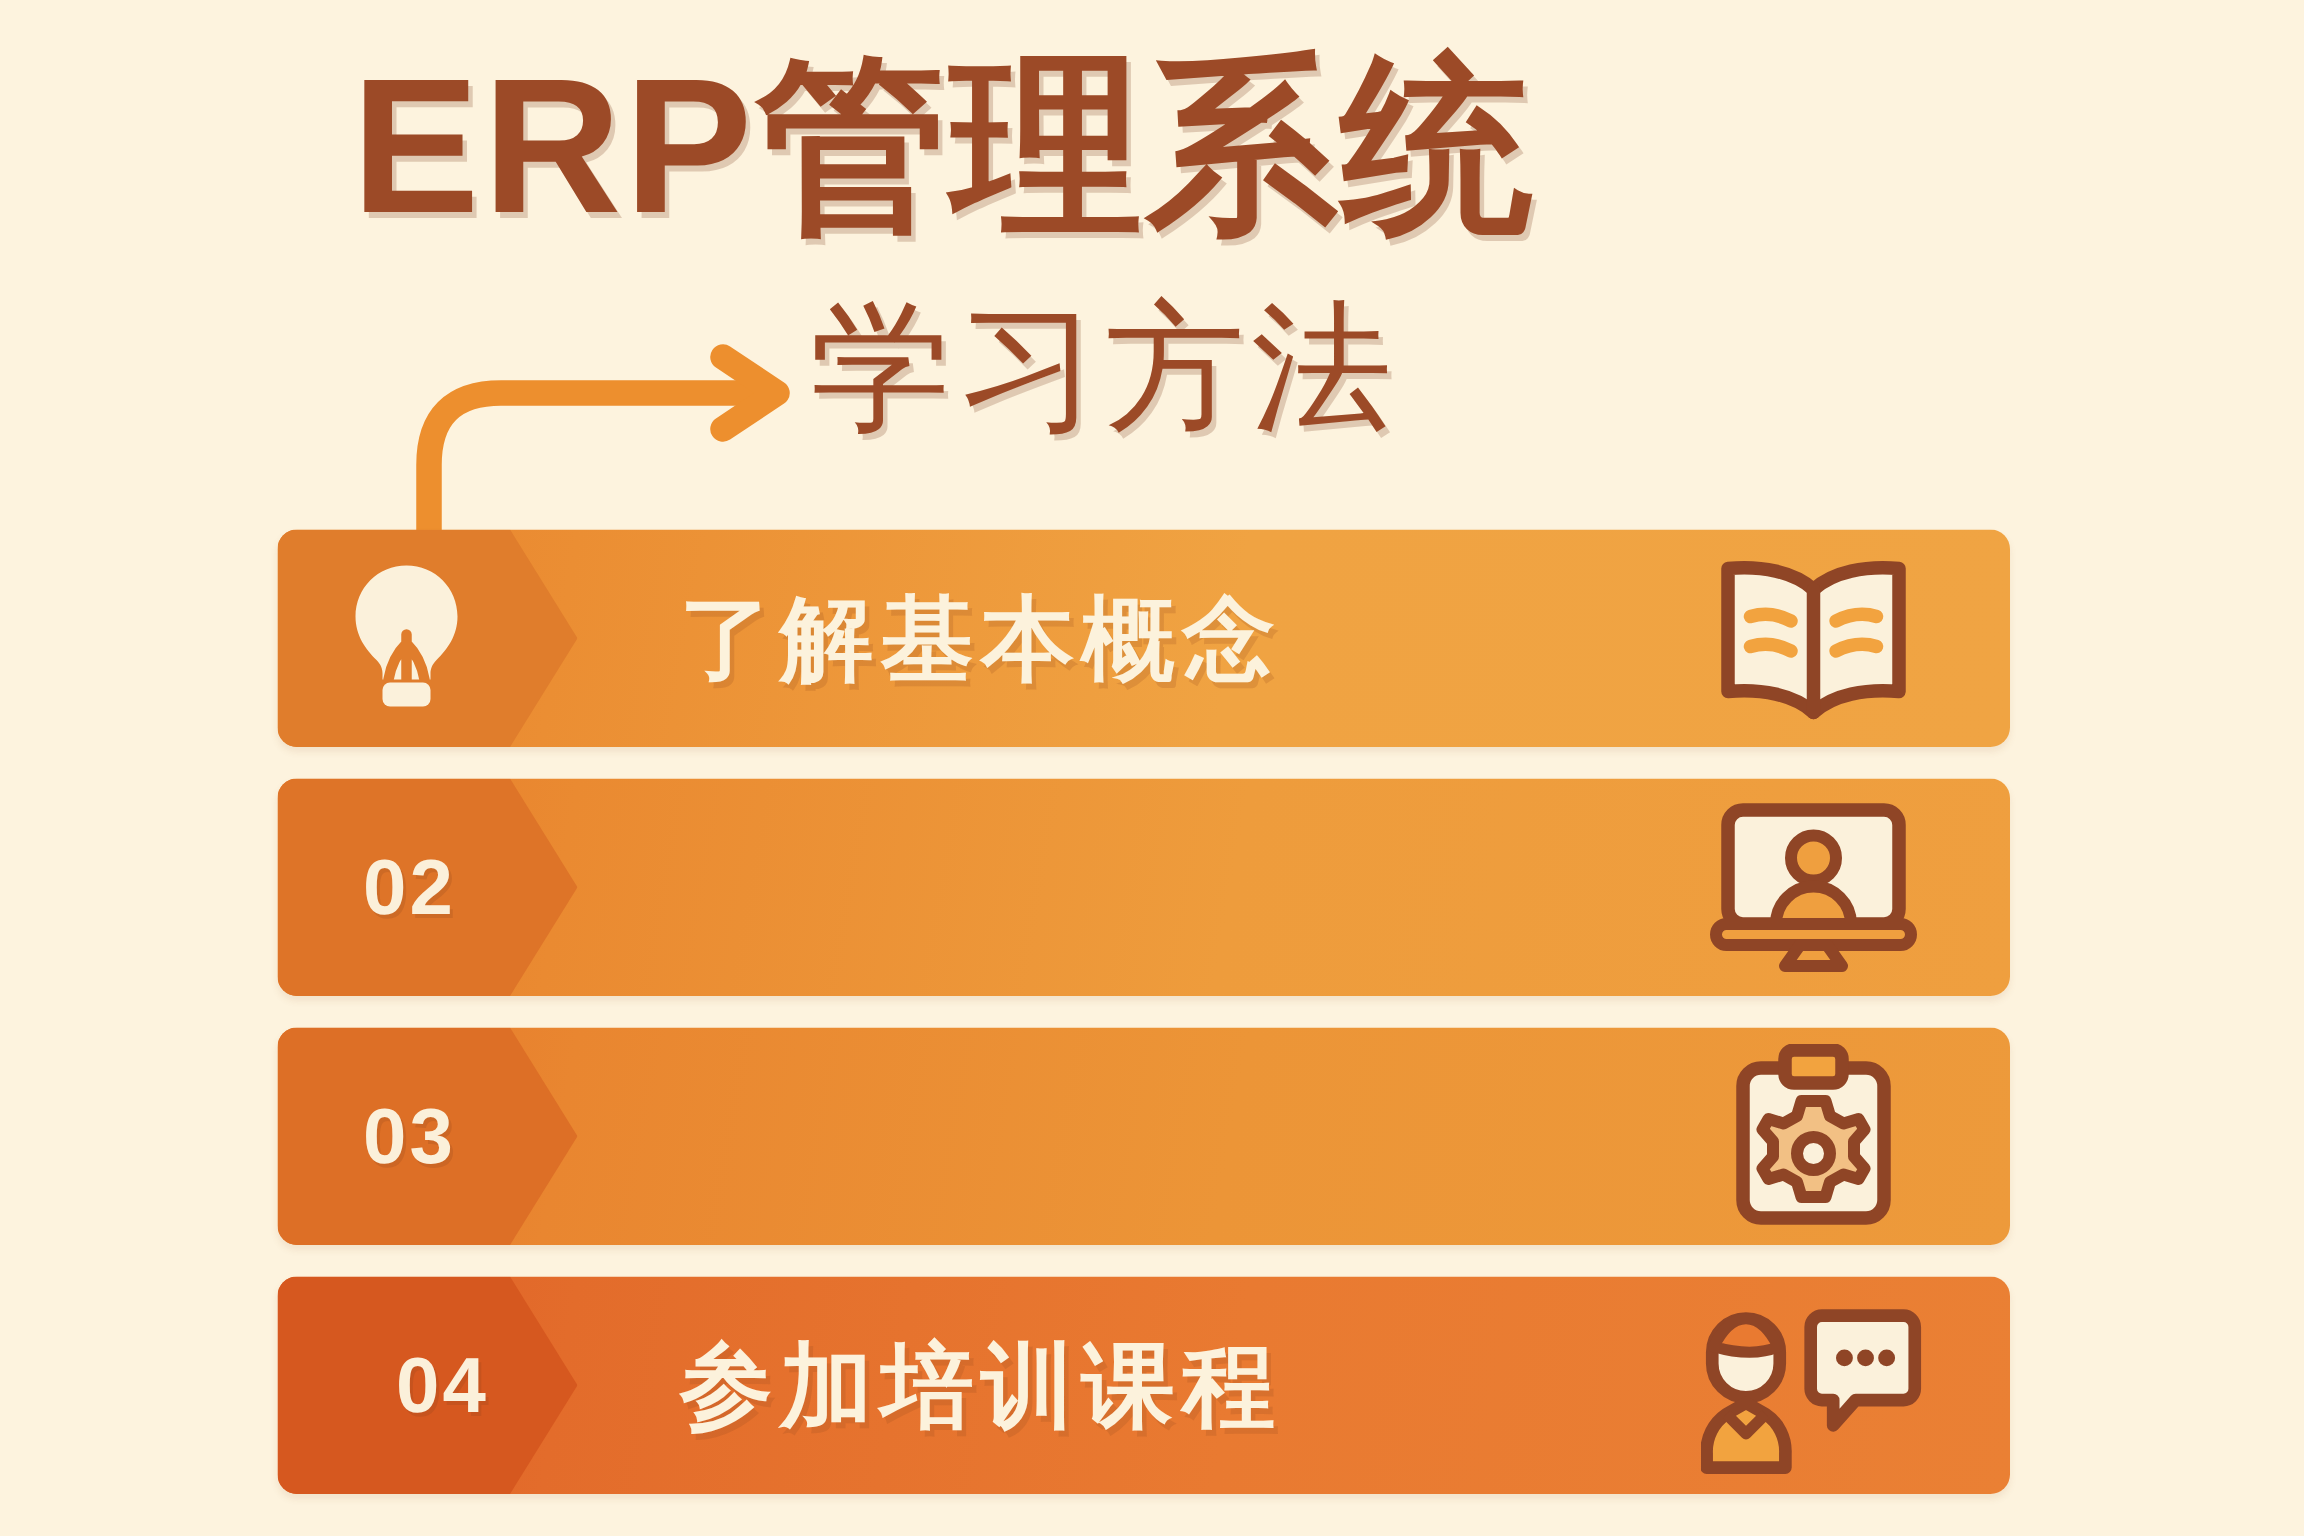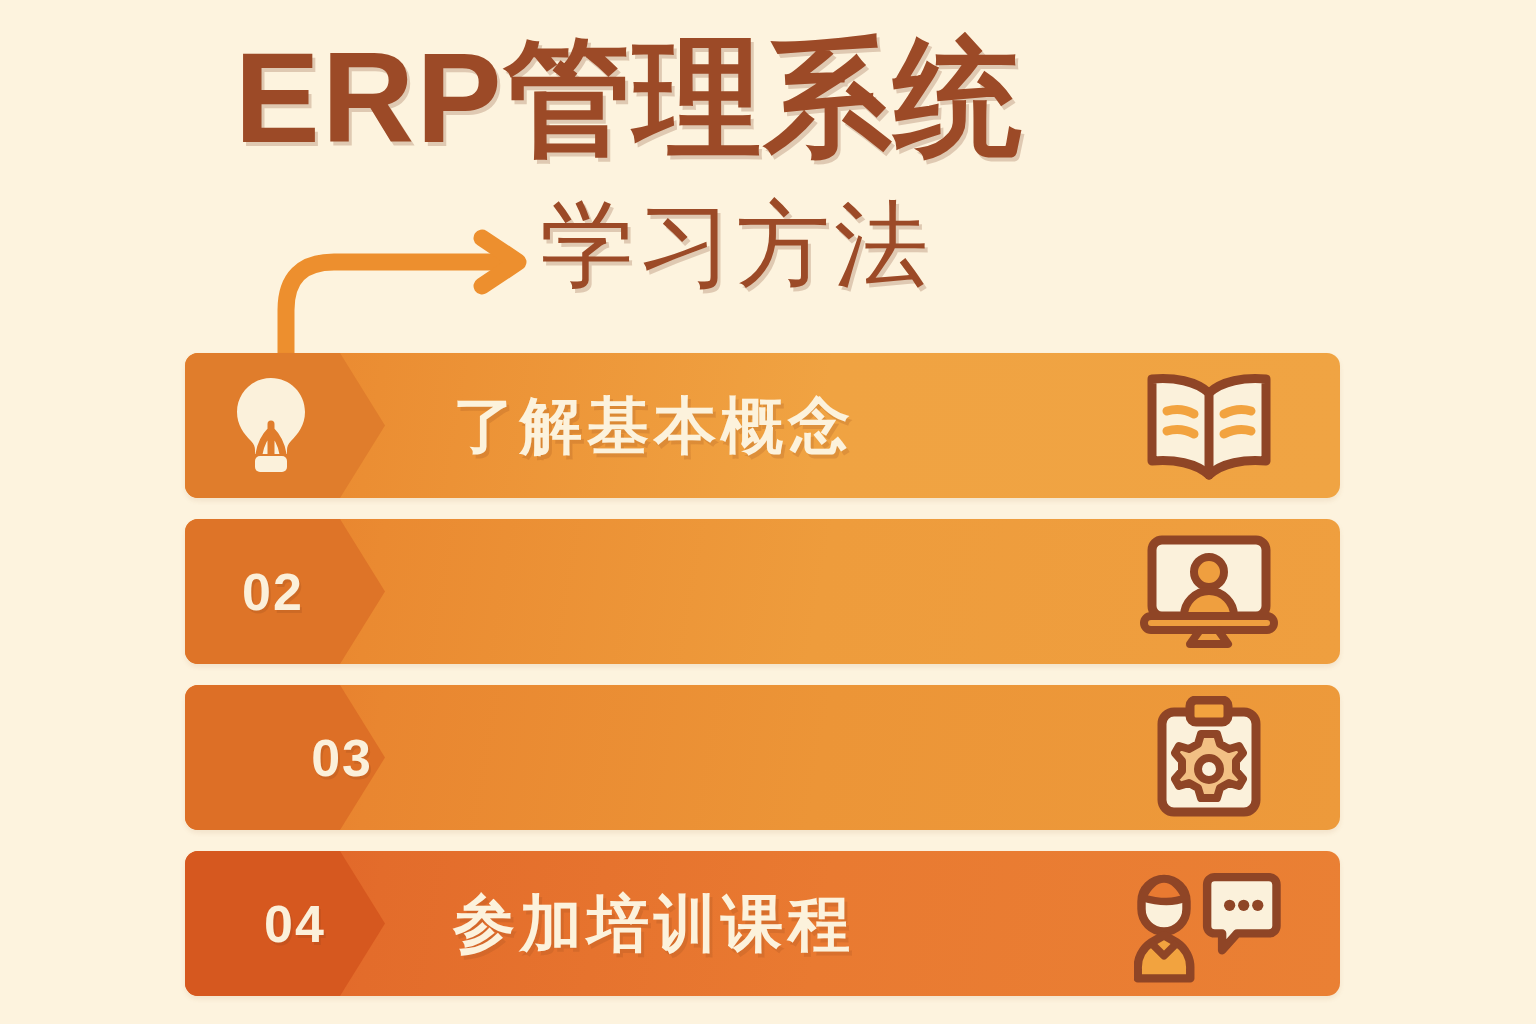--- a/index.html
+++ b/index.html
@@ -165,21 +165,21 @@
           <circle cx="75" cy="40" r="15" fill="#EF9F3F" stroke="#8F4526" stroke-width="8"></circle>
           <path d="M50 84 a25 25 0 0 1 50 0 Z" fill="#EF9F3F" stroke="#8F4526" stroke-width="8" stroke-linejoin="round"></path>
           <rect x="10" y="84" width="130" height="14" rx="7" fill="#EF9F3F" stroke="#8F4526" stroke-width="8"></rect>
           <path d="M56 112 l10 -14 h18 l10 14 Z" fill="#EF9F3F" stroke="#8F4526" stroke-width="8" stroke-linejoin="round"></path>
         </svg>
       </div>
     </div>
 
     <div class="row">
       <div class="row-bg" style="background:linear-gradient(100deg,#E5762A 0%,#E98630 17%,#EC9537 55%,#ED9A3B 100%);"></div>
-      <div class="badge" style="background:#DD6F26;justify-content:flex-end;">
+      <div class="badge" style="background:#DD6F26;">
         <span class="badge-num">03</span>
       </div>
       <div class="row-icon">
         <svg width="130" height="124" viewBox="0 0 130 124">
           <rect x="18" y="16" width="94" height="100" rx="12" fill="#FBF1DB" stroke="#8F4526" stroke-width="9"></rect>
           <rect x="46" y="4" width="38" height="22" rx="6" fill="#F2A33F" stroke="#8F4526" stroke-width="9"></rect>
           <g stroke="#8F4526" stroke-width="8" fill="#F2C084" stroke-linejoin="round">
             <path d="M65 38 l8 0 3 10 9 5 10 -3 4 7 -7 8 0 10 7 8 -4 7 -10 -3 -9 5 -3 10 -8 0 -8 0 -3 -10 -9 -5 -10 3 -4 -7 7 -8 0 -10 -7 -8 4 -7 10 3 9 -5 3 -10 z"></path>
           </g>
           <circle cx="65" cy="73" r="11" fill="#FBF1DB" stroke="#8F4526" stroke-width="8"></circle>

